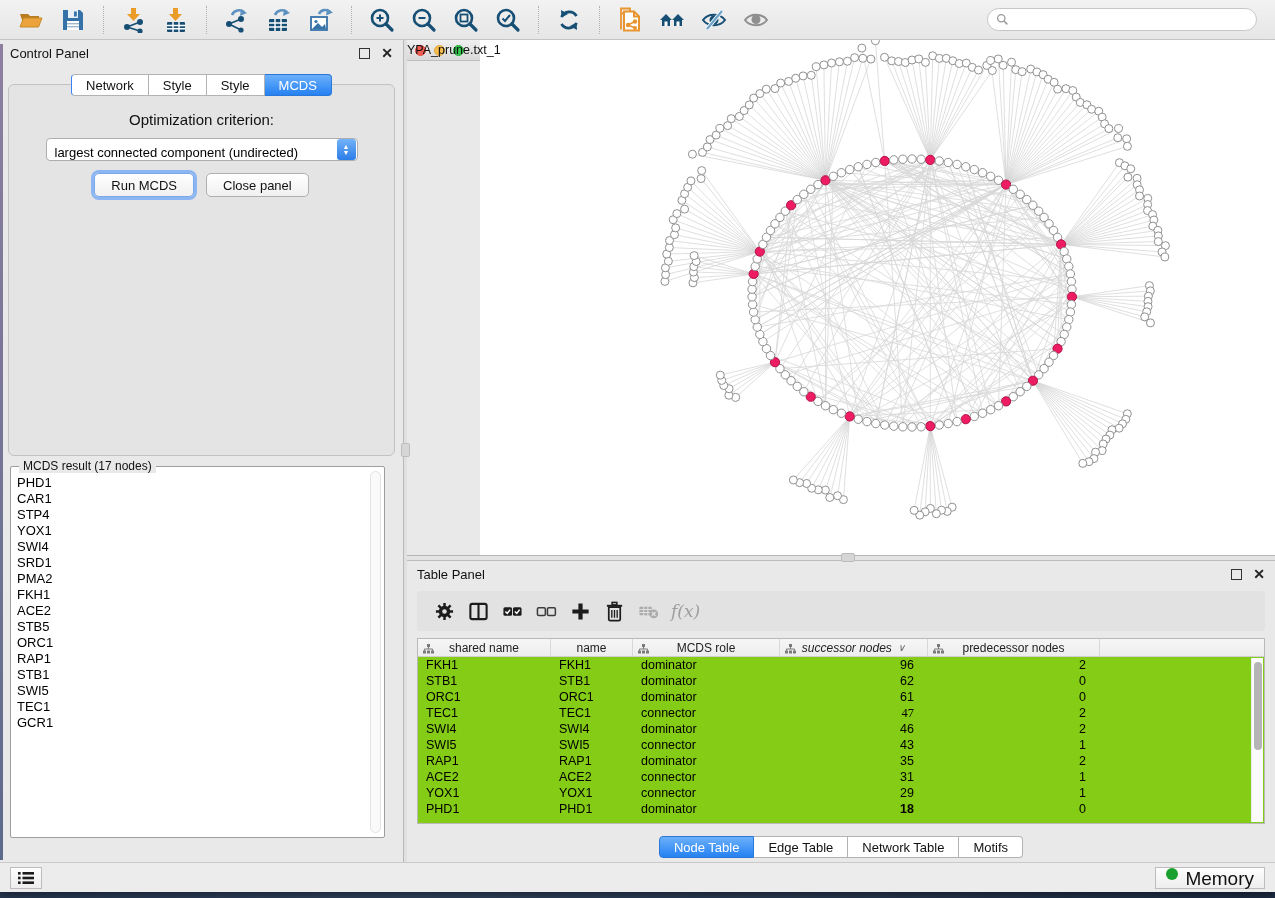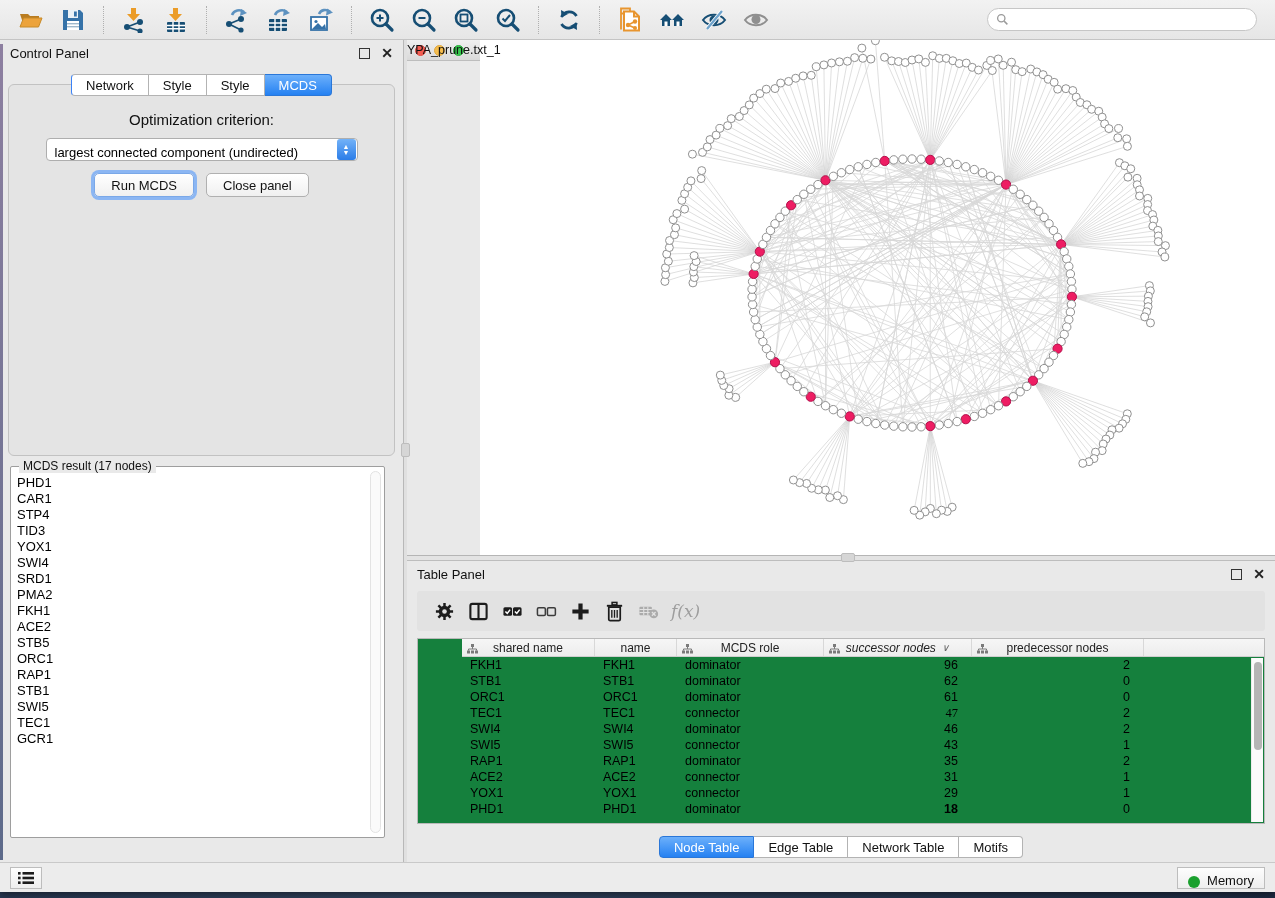--- a/index.html
+++ b/index.html
@@ -90,22 +90,22 @@
 
   
   #table-panel { flex:1; background:#e9e9e9; display:flex; flex-direction:column; min-height:0; }
   #tp-toolbar { margin:4px 10px 0 10px; height:40px; background:#e2e2e2; border-radius:3px;
     display:flex; align-items:center; padding:0 10px; }
   .tp-btn { width:34px; height:30px; display:flex; align-items:center; justify-content:center; }
   .tp-btn svg { width:21px; height:21px; }
   #fx-label { font-family:"DejaVu Serif", serif; font-style:italic; font-size:17px;
     color:#9d9d9d; margin-left:6px; }
 
-  #table-wrap { margin:7px 10px 8px 10px; flex:1; background:#15803d; border:1px solid #b9b9b9;
-    position:relative; overflow:hidden;padding-left:44px; }
+  #table-wrap { margin:7px 10px 8px 10px; flex:1; background:#84cc16; border:1px solid #b9b9b9;
+    position:relative; overflow:hidden; }
   #thead-row { display:flex; height:18px; background:linear-gradient(#f6f6f6,#ededed);
     border-bottom:1px solid #cfcfcf; }
   .th { position:relative; display:flex; align-items:center; justify-content:center;
     font-size:12px; color:#222; border-right:1px solid #d8d8d8; flex:none; }
   .th .hier { position:absolute; left:5px; top:4px; }
   .th .sort { margin-left:6px; color:#666; font-size:10px; }
   .tr { display:flex; height:16px; }
   .td { font-size:12.5px; color:#000; flex:none; padding:0 8px; line-height:16px;
     white-space:nowrap; overflow:hidden; }
   .td.num { text-align:right; padding-right:14px; }
@@ -116,21 +116,21 @@
 
   #tp-tabs { height:30px; display:flex; align-items:center; justify-content:center; }
 
   
   #footer { height:30px; background:#ececec; border-top:1px solid #c9c9c9;
     display:flex; align-items:center; padding:0 10px; }
   #levels-btn { width:32px; height:22px; background:linear-gradient(#fdfdfd,#eee);
     border:1px solid #bdbdbd; display:flex; align-items:center; justify-content:center; }
   #footer .spacer { flex:1; }
   #memory-btn { height:22px; background:linear-gradient(#fdfdfd,#eee); border:1px solid #bdbdbd;
-    display:flex; align-items:flex-end; padding:0 10px; font-size:13px; color:#111; }
+    display:flex; align-items:flex-start; padding:0 10px; font-size:19px; color:#111; }
   #memory-dot { width:12px; height:12px; border-radius:50%; background:#1aa02e; margin-right:7px; }
 </style>
 </head>
 <body>
 
 <div id="app">
   <div id="left-desktop-strip"></div>
 
   <div id="toolbar">
     <div class="tbtn">
@@ -312,21 +312,20 @@
           <button class="push-btn" id="run-mcds-btn">Run MCDS</button>
           <button class="push-btn">Close panel</button>
         </div>
       </div>
       <div id="mcds-group">
         <div id="mcds-legend">MCDS result (17 nodes)</div>
         <div id="mcds-list">
             <div class="mcds-item">PHD1</div>
             <div class="mcds-item">CAR1</div>
             <div class="mcds-item">STP4</div>
-            <div class="mcds-item">TID3</div>
             <div class="mcds-item">YOX1</div>
             <div class="mcds-item">SWI4</div>
             <div class="mcds-item">SRD1</div>
             <div class="mcds-item">PMA2</div>
             <div class="mcds-item">FKH1</div>
             <div class="mcds-item">ACE2</div>
             <div class="mcds-item">STB5</div>
             <div class="mcds-item">ORC1</div>
             <div class="mcds-item">RAP1</div>
             <div class="mcds-item">STB1</div>

